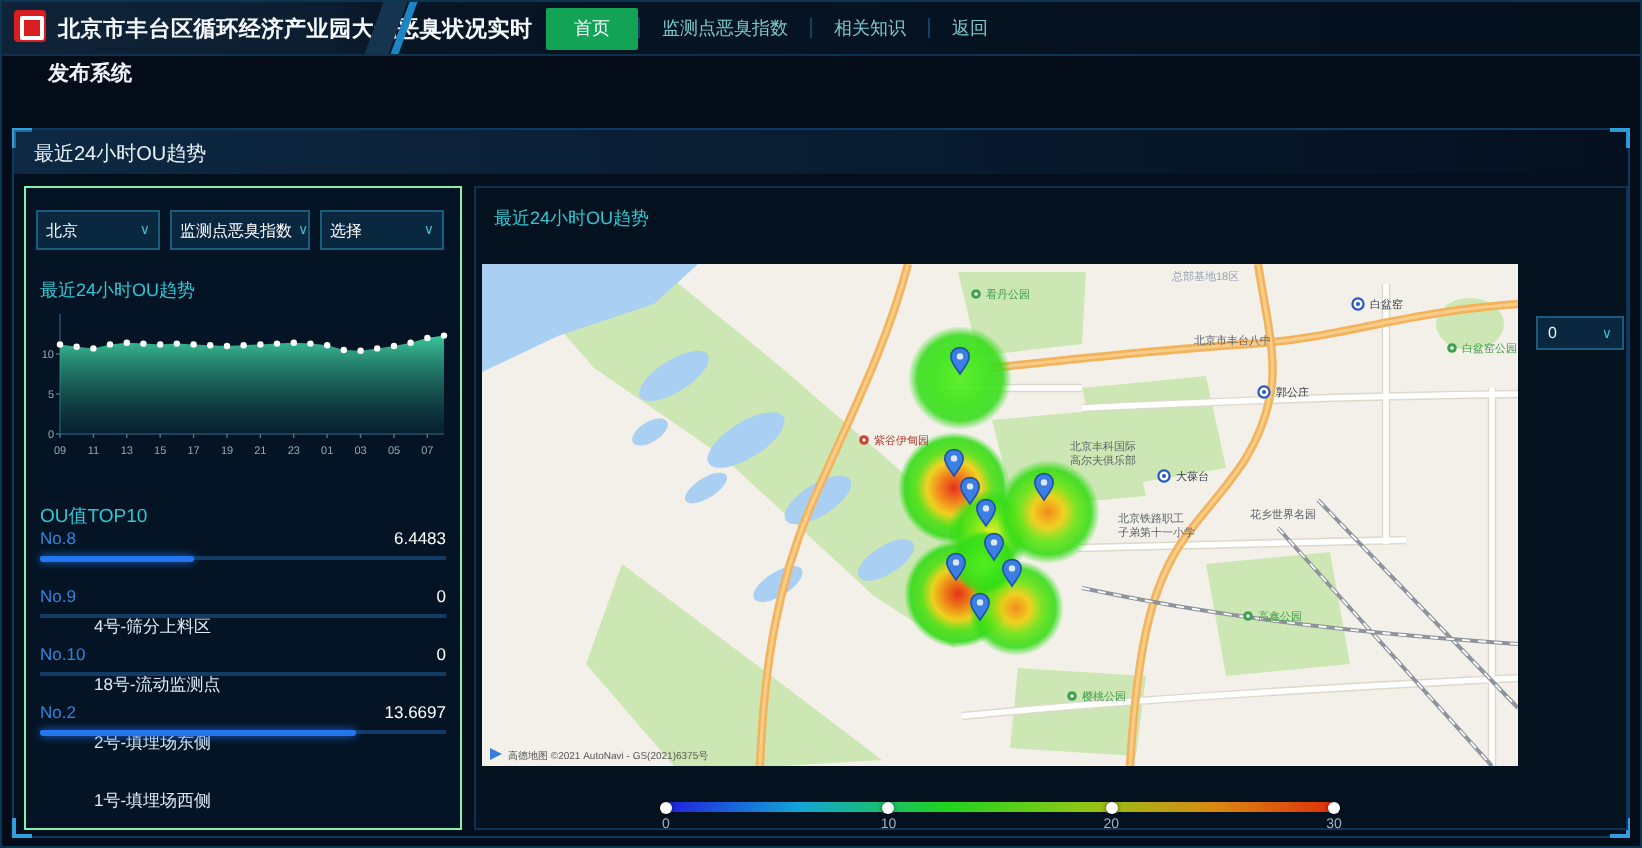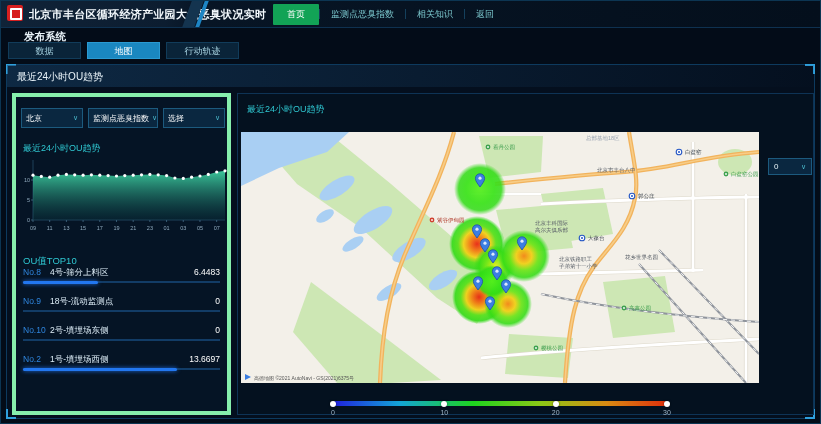--- a/index.html
+++ b/index.html
@@ -33,35 +33,35 @@
   .outer-header{position:absolute;left:0;top:0;right:0;height:22px;
     background:linear-gradient(90deg,rgba(22,62,98,.55),rgba(8,24,44,.08));}
   .outer-title{position:absolute;left:10px;top:5px;font-size:10px;color:#eaf4fa;}
   .ct{position:absolute;width:8px;height:8px;}
   .ct.tl{left:-1px;top:-1px;border-top:2px solid #2fa0dd;border-left:2px solid #2fa0dd;}
   .ct.tr{right:-1px;top:-1px;border-top:2px solid #2fa0dd;border-right:2px solid #2fa0dd;}
   .ct.bl{left:-1px;bottom:-1px;border-bottom:2px solid #2fa0dd;border-left:2px solid #2fa0dd;}
   .ct.br{right:-1px;bottom:-1px;border-bottom:2px solid #2fa0dd;border-right:2px solid #2fa0dd;}
 
   
-  .sidebar{position:absolute;left:5px;top:28px;width:219px;height:322px;border:4px solid #86efac;
+  .sidebar{position:absolute;left:5px;top:28px;width:219px;height:322px;border:1px solid #86efac;
     background:#051425;box-sizing:border-box;}
   .selects{position:absolute;left:5px;top:11px;display:flex;gap:5px;}
   .select{height:20px;background:#0a2740;border:1px solid #1c5a7e;color:#e8f4f8;font-size:8px;
     display:flex;align-items:center;justify-content:space-between;padding:0 4px;box-sizing:border-box;cursor:pointer;}
   .select .val{overflow:hidden;white-space:nowrap;}
   .select .chev{color:#49b6c9;font-size:7px;margin-left:3px;flex:none;}
   .chart-title{position:absolute;left:7px;top:45px;font-size:9px;color:#2fc8d2;}
   #trend-chart{position:absolute;left:3px;top:57px;}
   .top-title{position:absolute;left:7px;top:158px;font-size:9.5px;color:#2fc8d2;}
   #top-list{position:absolute;left:7px;top:170px;right:7px;}
   .row{position:relative;height:29px;}
   .row-line{display:flex;font-size:8.5px;line-height:11px;}
   .rank{color:#2f85dd;width:27px;flex:none;}
-  .name{color:#dcecf6;flex:1;overflow:hidden;white-space:nowrap;}
+  .name{color:#dcecf6;flex:1;overflow:hidden;white-space:nowrap;margin-top:44px;}
   .val{color:#fff;flex:none;}
   .bar-track{position:absolute;left:0;right:0;top:14px;height:2px;background:#123c66;}
   .bar-fill{position:absolute;left:0;top:13.5px;height:3px;background:#2277f0;border-radius:2px;
     box-shadow:0 0 4px rgba(34,119,240,.9);}
 
   
   .map-panel{position:absolute;left:230px;top:28px;width:577px;height:322px;border:1px solid #0e3355;
     background:#04111f;box-sizing:border-box;}
   .map-title{position:absolute;left:9px;top:9px;font-size:9px;color:#2fc8d2;}
   .map-buttons{position:absolute;right:4px;top:5px;display:flex;gap:5px;}
@@ -94,25 +94,20 @@
       <div class="nav-sep"></div>
       <div class="nav-item">监测点恶臭指数</div>
       <div class="nav-sep"></div>
       <div class="nav-item">相关知识</div>
       <div class="nav-sep"></div>
       <div class="nav-item">返回</div>
     </div>
   </div>
 
   <div class="sys-label">发布系统</div>
-  <div class="tabs">
-    <div class="tab">数据</div>
-    <div class="tab active">地图</div>
-    <div class="tab">行动轨迹</div>
-  </div>
 
   <div class="outer-panel">
     <div class="ct tl"></div>
     <div class="ct tr"></div>
     <div class="ct bl"></div>
     <div class="ct br"></div>
     <div class="outer-header"></div>
     <div class="outer-title">最近24小时OU趋势</div>
 
     <div class="sidebar">

